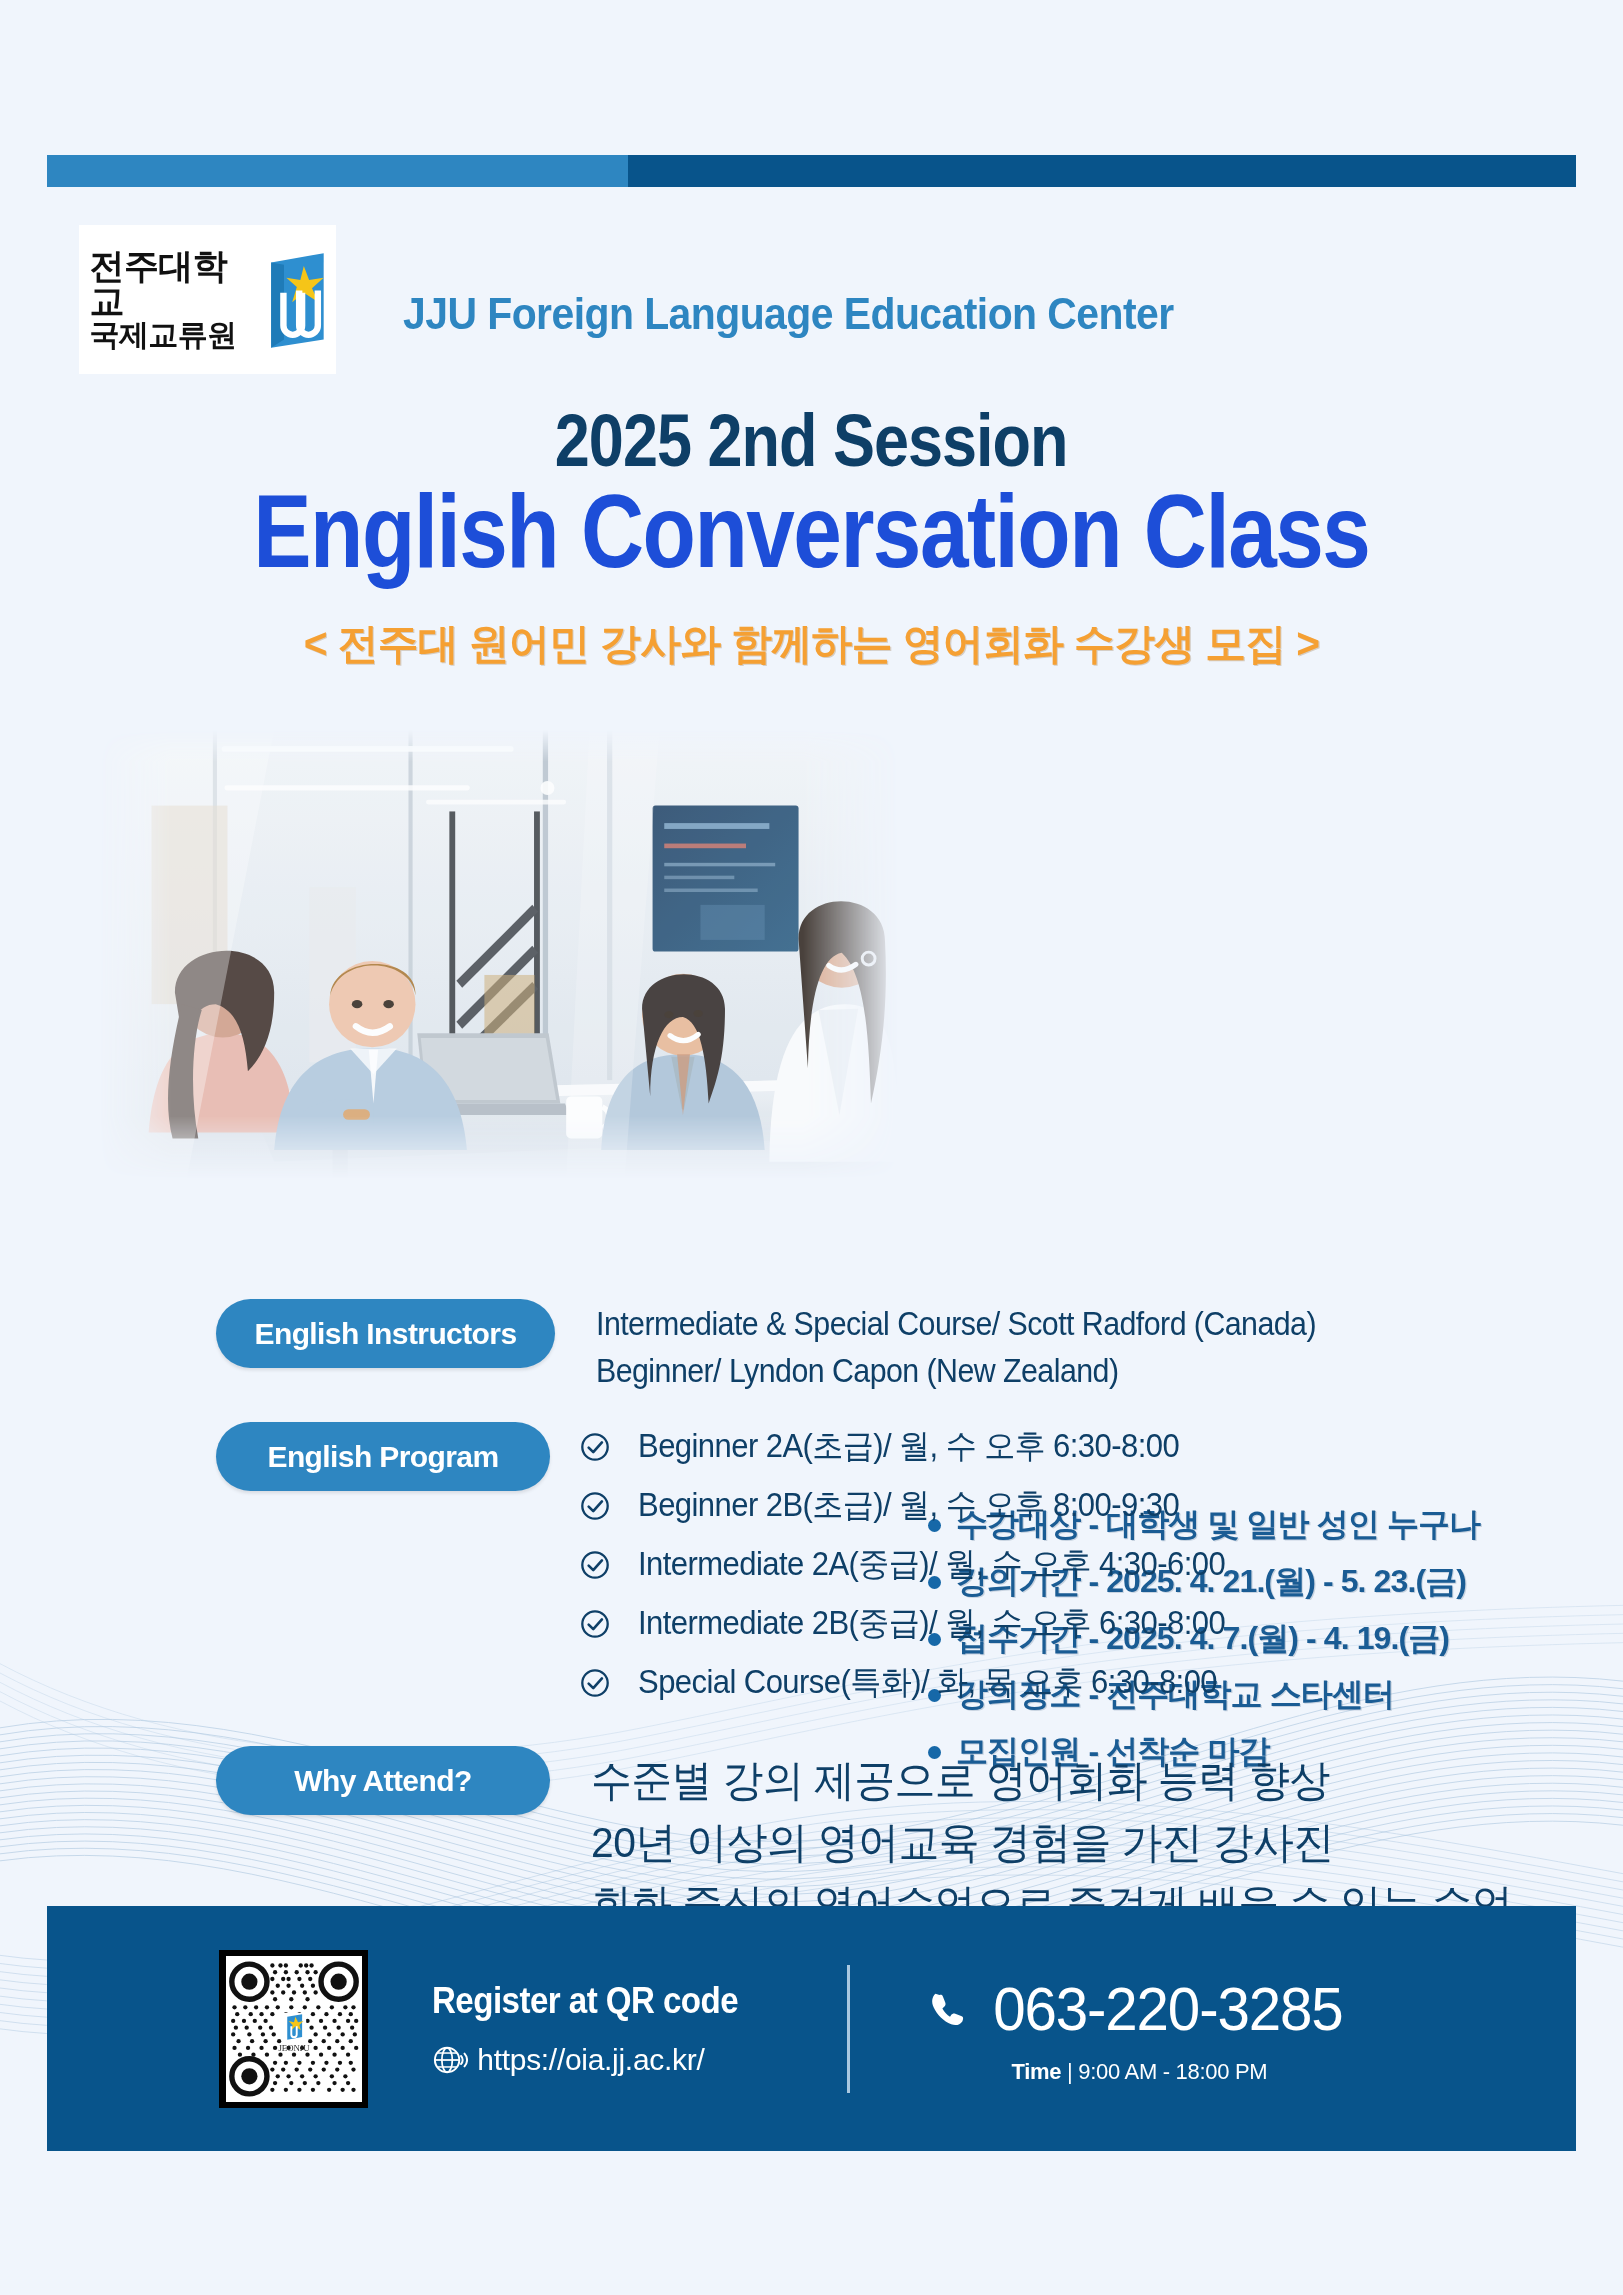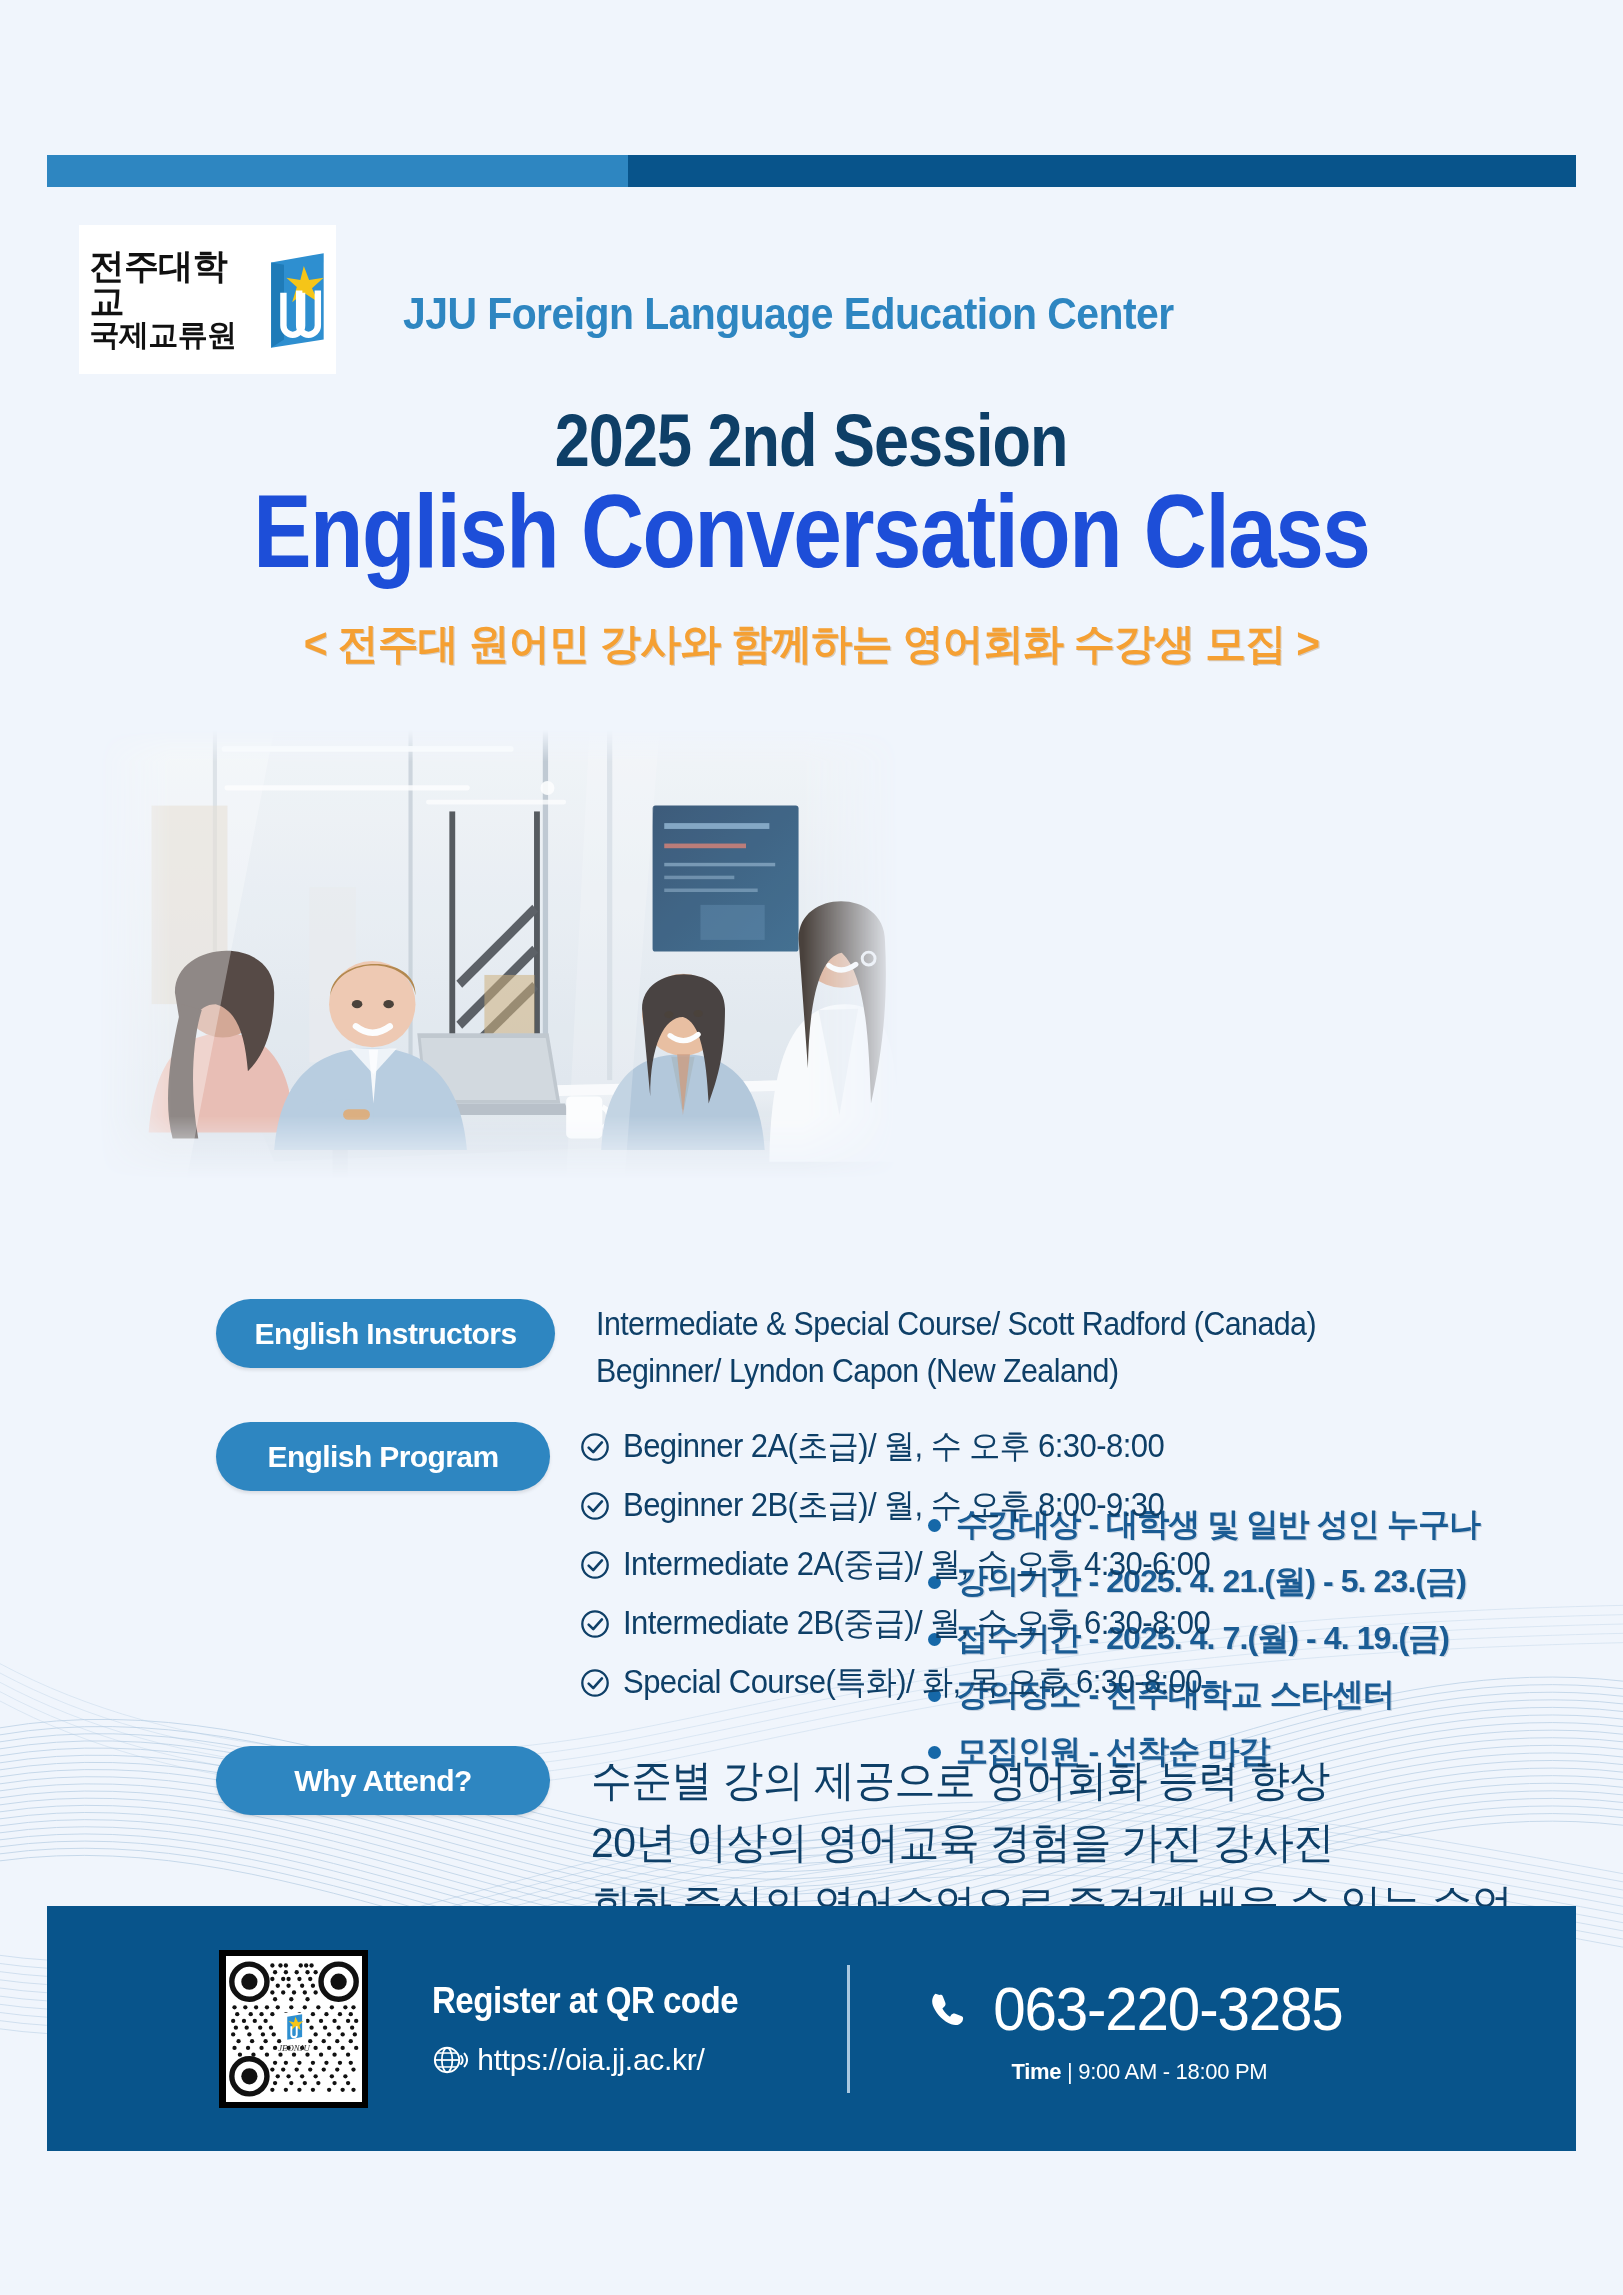--- a/index.html
+++ b/index.html
@@ -107,42 +107,42 @@
   .pill-why{width:334px;height:69px;}
   .sec-body{margin-left:41px;padding-top:2.3px;}
 
   .body-line{
     font-size:33px;color:#0e3f67;letter-spacing:-0.6px;line-height:1.42;
     white-space:nowrap;font-stretch:condensed;
   }
   .body-line span.txt{display:inline-block;transform:scaleX(0.92);transform-origin:left center;}
 
   .prog-line{
-    display:flex;align-items:center;gap:13px;
+    display:flex;align-items:center;gap:28px;
     font-size:33px;color:#0e3f67;letter-spacing:-0.6px;
     margin-bottom:14px;white-space:nowrap;
   }
   .prog-line .ptxt{display:inline-block;transform:scaleX(0.94);transform-origin:left center;}
   .check-icon{flex:0 0 auto;width:30px;height:30px;}
   .check-icon svg{display:block;width:30px;height:30px;}
 
   .why-line{
     font-size:43px;color:#0e3f67;letter-spacing:-0.6px;line-height:1.45;
     white-space:nowrap;font-weight:500;
   }
   .why-line span.txt{display:inline-block;transform:scaleX(0.95);transform-origin:left center;}
 
   
   .footer{
     position:absolute;left:47px;top:1906px;width:1529px;height:245px;
     background:#08548b;display:flex;align-items:center;
   }
   .qr-wrap{
     margin-left:172px;width:149px;height:158px;background:#000;
-    display:flex;align-items:center;justify-content:center;flex:0 0 auto;font-style:italic;
+    display:flex;align-items:center;justify-content:center;flex:0 0 auto;
   }
   .qr-inner{width:136px;height:146px;background:#fff;position:relative;}
   .qr-inner svg{display:block;width:100%;height:100%;}
   .reg-col{margin-left:64px;color:#fff;flex:0 0 auto;}
   .reg-title{
     font-size:36px;font-weight:bold;letter-spacing:-0.6px;margin-bottom:20px;
     font-stretch:condensed;
   }
   .reg-title span{display:inline-block;transform:scaleX(0.92);transform-origin:left center;}
   .url-row{display:flex;align-items:center;gap:9.3px;}

